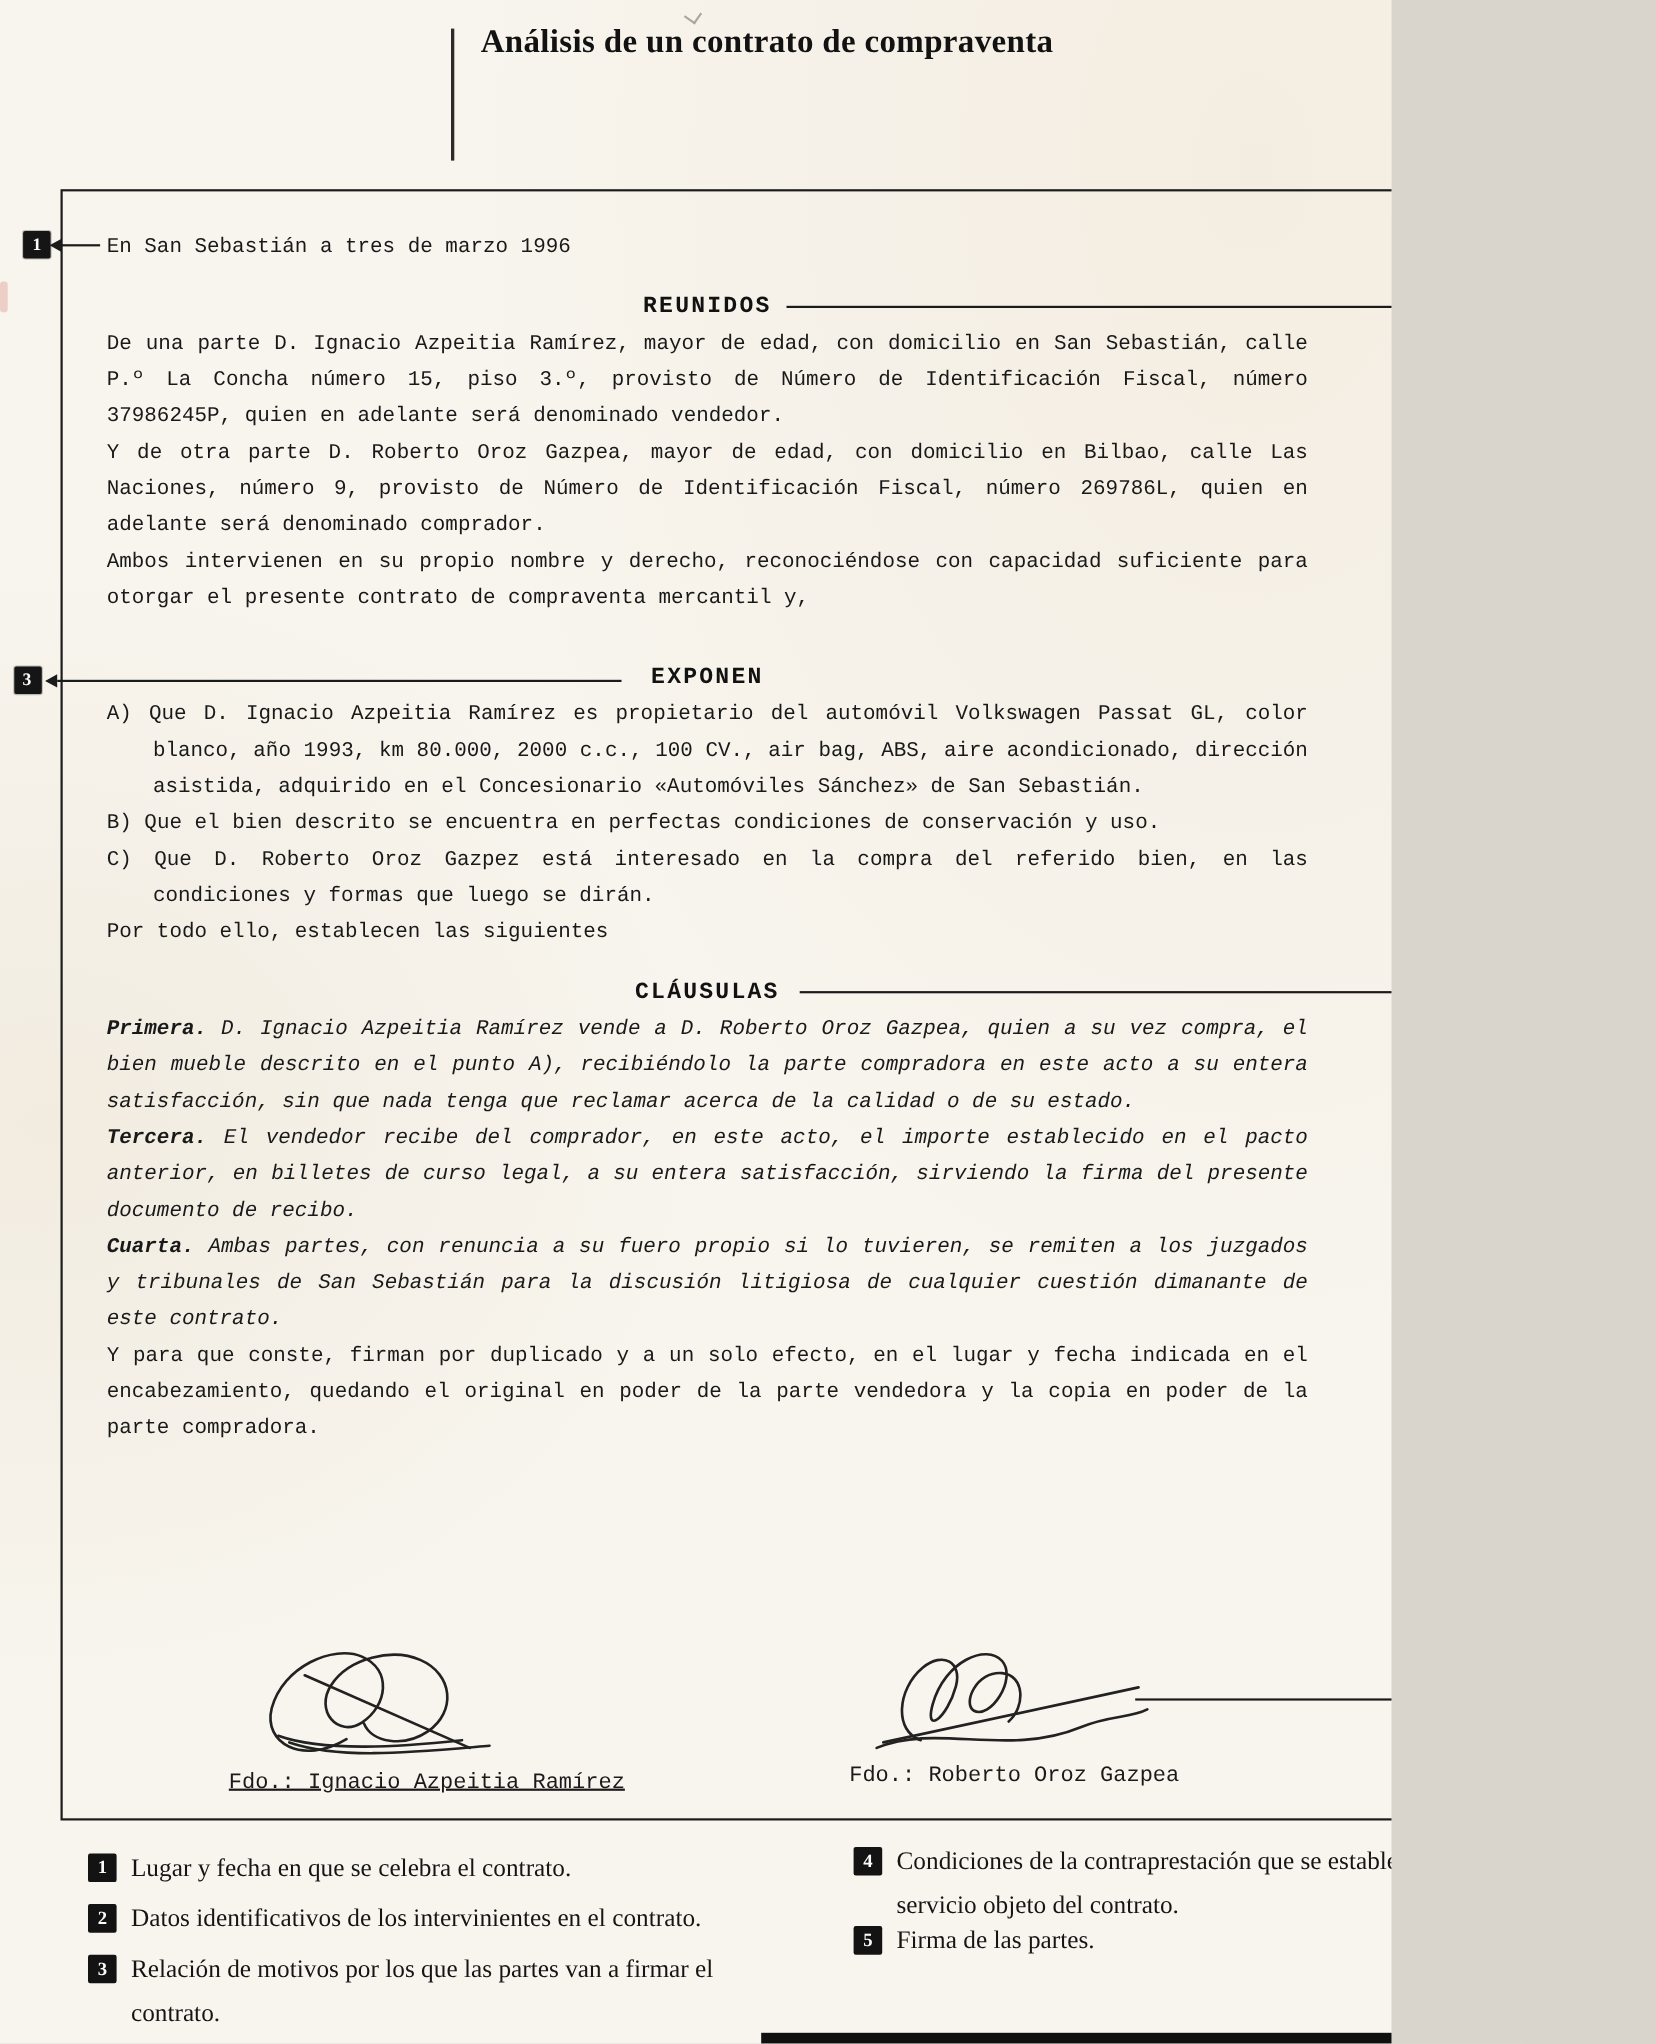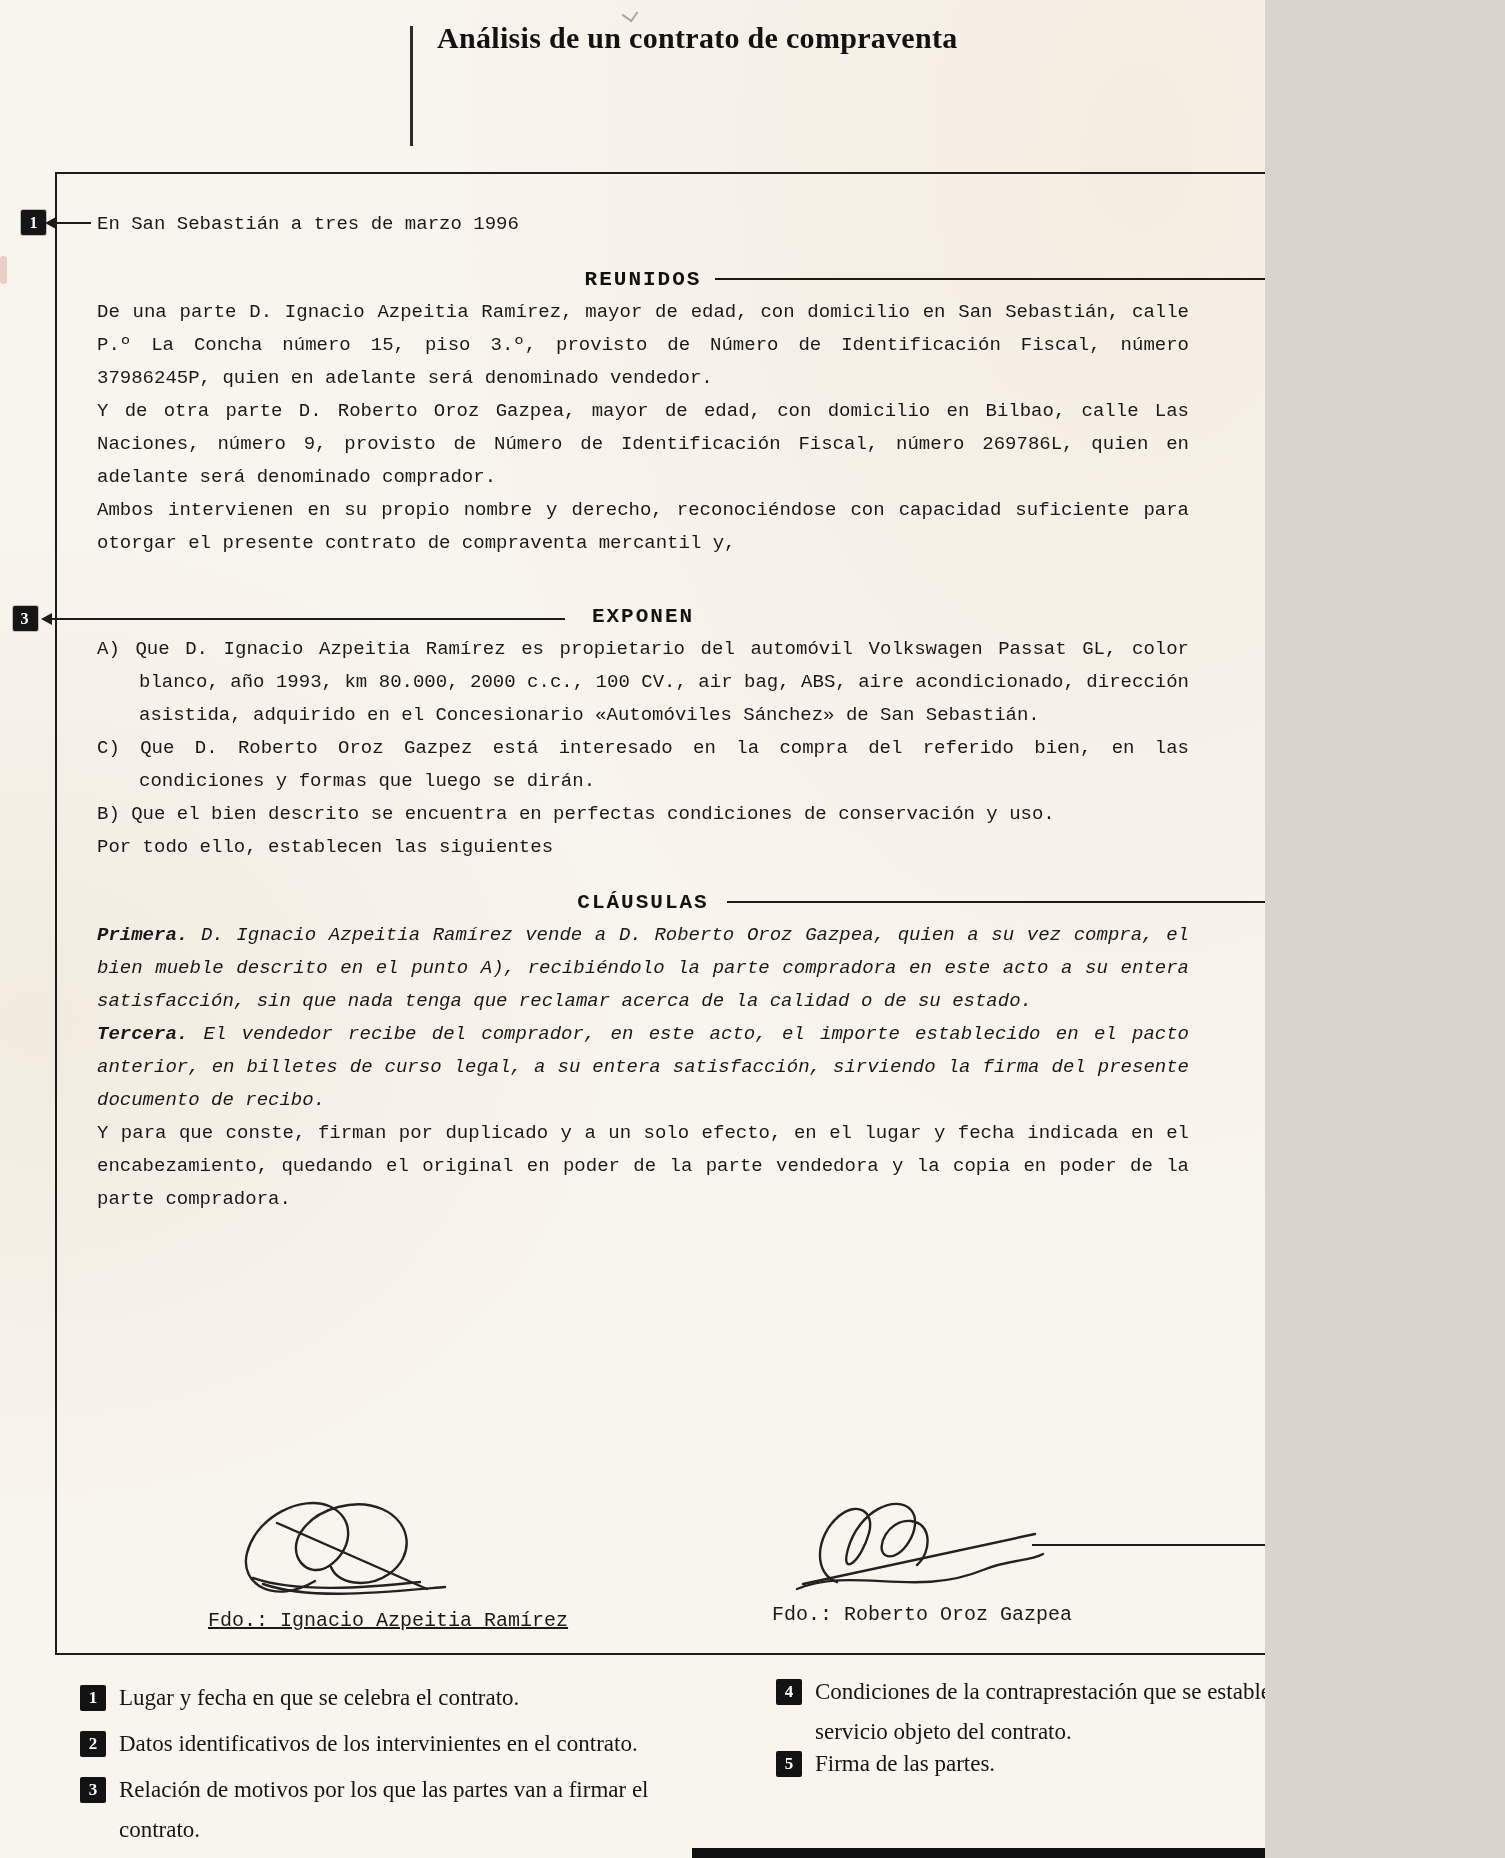--- a/index.html
+++ b/index.html
@@ -122,34 +122,35 @@
     <p class="ct p3">Ambos intervienen en su propio nombre y derecho, reconociéndose con capacidad suficiente para otorgar el presente contrato de compraventa mercantil y,</p>
 
     <h2 class="chead sec-exponen">
       <span class="mk">3</span>
       <span class="tr-l"></span>
       <span class="ln"></span>
       <span>EXPONEN</span>
     </h2>
 
     <p class="item item-a"><span>A)</span> <span>Que D. Ignacio Azpeitia Ramírez es propietario del automóvil Volkswagen Passat GL, color blanco, año 1993, km 80.000, 2000 c.c., 100 CV., air bag, ABS, aire acondicionado, dirección asistida, adquirido en el Concesionario «Automóviles Sánchez» de San Sebastián.</span></p>
+    <p class="item item-b"><span>B)</span> <span>Que el bien descrito se encuentra en perfectas condiciones de conservación y uso.</span></p>
     <p class="item item-c"><span>C)</span> <span>Que D. Roberto Oroz Gazpez está interesado en la compra del referido bien, en las condiciones y formas que luego se dirán.</span></p>
-    <p class="item item-b"><span>B)</span> <span>Que el bien descrito se encuentra en perfectas condiciones de conservación y uso.</span></p>
 
     <p class="portodo">Por todo ello, establecen las siguientes</p>
 
     <h2 class="chead sec-clausulas">
       <span>CLÁUSULAS</span>
       <span class="ln"></span>
       <span class="tr-r"></span>
       <span class="mk">4</span>
     </h2>
 
     <p class="clause"><b>Primera.</b> <span>D. Ignacio Azpeitia Ramírez vende a D. Roberto Oroz Gazpea, quien a su vez compra, el bien mueble descrito en el punto A), recibiéndolo la parte compradora en este acto a su entera satisfacción, sin que nada tenga que reclamar acerca de la calidad o de su estado.</span></p>
     <p class="clause"><b>Tercera.</b> <span>El vendedor recibe del comprador, en este acto, el importe establecido en el pacto anterior, en billetes de curso legal, a su entera satisfacción, sirviendo la firma del presente documento de recibo.</span></p>
+    <p class="clause"><b>Cuarta.</b> <span>Ambas partes, con renuncia a su fuero propio si lo tuvieren, se remiten a los juzgados y tribunales de San Sebastián para la discusión litigiosa de cualquier cuestión dimanante de este contrato.</span></p>
 
     <p class="closing">Y para que conste, firman por duplicado y a un solo efecto, en el lugar y fecha indicada en el encabezamiento, quedando el original en poder de la parte vendedora y la copia en poder de la parte compradora.</p>
   </div>
 
   <div class="sig" style="left:215px; top:1485px;">
     <svg width="280" height="125" viewBox="0 0 280 125">
       <g fill="none" stroke="#222" stroke-width="2.4" stroke-linecap="round">
         <path d="M100,96 C60,120 24,100 32,68 C42,30 88,10 114,21 C142,33 137,66 114,81 C92,95 71,70 86,47 C102,22 142,13 167,24 C197,37 200,71 174,89 C152,104 123,99 116,82"></path>
         <path d="M62,38 L212,104"></path>
         <path d="M48,99 C95,115 160,108 230,102"></path>

